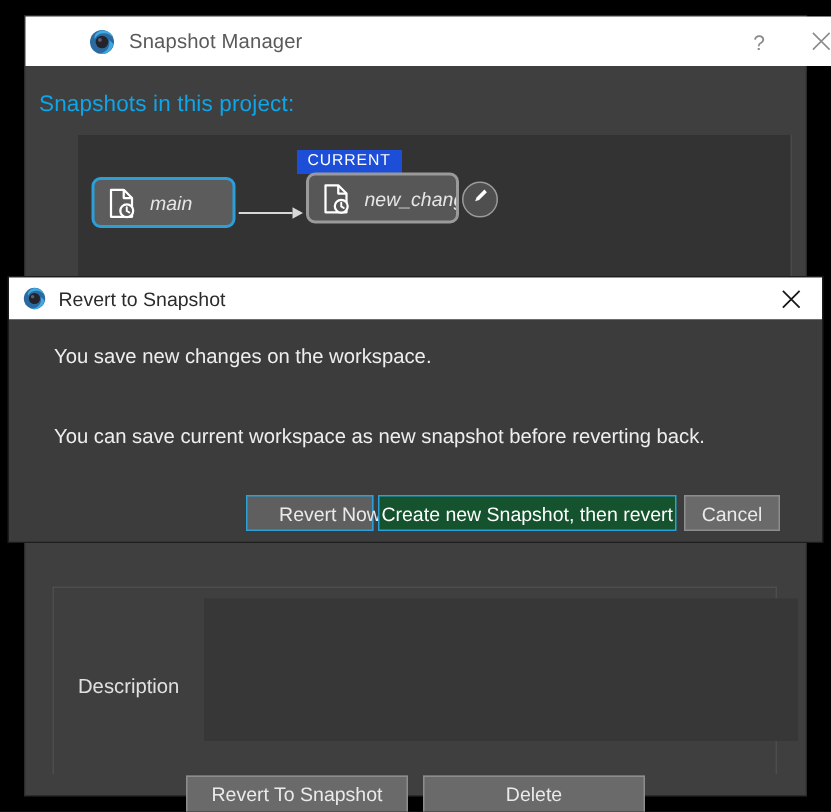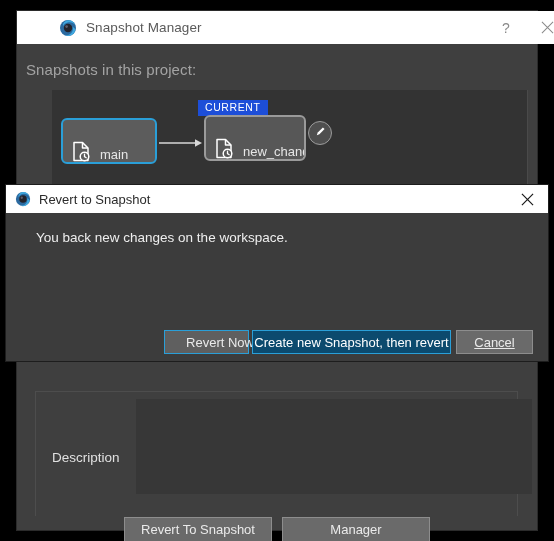--- a/index.html
+++ b/index.html
@@ -67,21 +67,21 @@
     left: 0; top: 33px;
     right: 0; bottom: 0;
     background: #3f3f3f;
   }
 
   .section-title {
     position: absolute;
     left: 9px;
     top: 17px;
     font-size: 15px;
-    color: #a3a3a3;
+    color: #0ea5e9;
     letter-spacing: .1px;
   }
 
   
   .graph-panel {
     position: absolute;
     left: 35px;
     top: 46px;
     width: 475px;
     height: 102px;
@@ -90,27 +90,28 @@
   }
   .graph-inner {
     position: absolute;
     left: 0; top: 0; right: 10px; bottom: 0;
     overflow: hidden;
   }
 
   
   .node {
     position: absolute;
-    height: 46px;
+    height: 34px;
     border-radius: 6px;
     background: #5c5c5c;
     display: flex;
-    align-items: flex-end;
+    align-items: center;
     box-sizing: border-box;
     overflow: hidden;
+    font-style: italic;
   }
   .node.selected {
     border: 2px solid #2a9fd8;
   }
   .node.current {
     border: 2px solid #9a9a9a;
     background: #575757;
   }
   .node-icon {
     flex: 0 0 auto;
@@ -321,32 +322,31 @@
     width: 85px;
     background: #5f5f5f;
     border: 1px solid #2a9fd8;
     color: #eaeaea;
     padding-left: 27px;
   }
   #modal-btn-create-revert {
     left: 246px;
     top: 117px;
     width: 199px;
-    background: #0c4a6e;
+    background: #14532d;
     border: 1px solid #2a9fd8;
     color: #ffffff;
   }
   #modal-btn-cancel {
     left: 450px;
     top: 117px;
-    width: 77px;
+    width: 64px;
     background: #6a6a6a;
     border: 1px solid #8d8d8d;
     color: #eaeaea;
-    text-decoration: underline;
   }
 </style>
 </head>
 <body>
 
 <div class="window">
 
   <div class="titlebar">
     <span class="titlebar-icon">
       <svg viewBox="0 0 18 18" width="18" height="18">
@@ -421,21 +421,21 @@
     <div class="panel-edge-top"></div>
     <div class="panel-edge-left"></div>
     <div class="panel-edge-right"></div>
 
     <div class="desc-row">
       <div class="desc-label">Description</div>
       <textarea class="desc-box" placeholder="" style=""></textarea>
     </div>
 
     <div class="btn" id="btn-revert-snapshot">Revert To Snapshot</div>
-    <div class="btn" id="btn-delete">Manager</div>
+    <div class="btn" id="btn-delete">Delete</div>
 
   </div>
 </div>
 
 <div class="modal">
 
   <div class="modal-titlebar">
     <span class="modal-titlebar-icon">
       <svg viewBox="0 0 18 18" width="16" height="16">
         <circle cx="9" cy="9" r="8" fill="#2b6aa0"></circle>
@@ -448,19 +448,20 @@
     <span class="modal-title">Revert to Snapshot</span>
     <span class="titlebar-spacer"></span>
     <span class="modal-close">
       <svg viewBox="0 0 14 14" width="13" height="13">
         <path d="M1 1 L13 13 M13 1 L1 13" stroke="#1a1a1a" stroke-width="1.3" fill="none"></path>
       </svg>
     </span>
   </div>
 
   <div class="modal-body">
-    <div class="modal-line" id="modal-line-1">You back new changes on the workspace.</div>
+    <div class="modal-line" id="modal-line-1">You save new changes on the workspace.</div>
+    <div class="modal-line" id="modal-line-3">You can save current workspace as new snapshot before reverting back.</div>
 
     <div class="modal-btn" id="modal-btn-revert-now">Revert Now</div>
     <div class="modal-btn" id="modal-btn-create-revert">Create new Snapshot, then revert</div>
     <div class="modal-btn" id="modal-btn-cancel">Cancel</div>
   </div>
 </div>
 
 </body></html>

